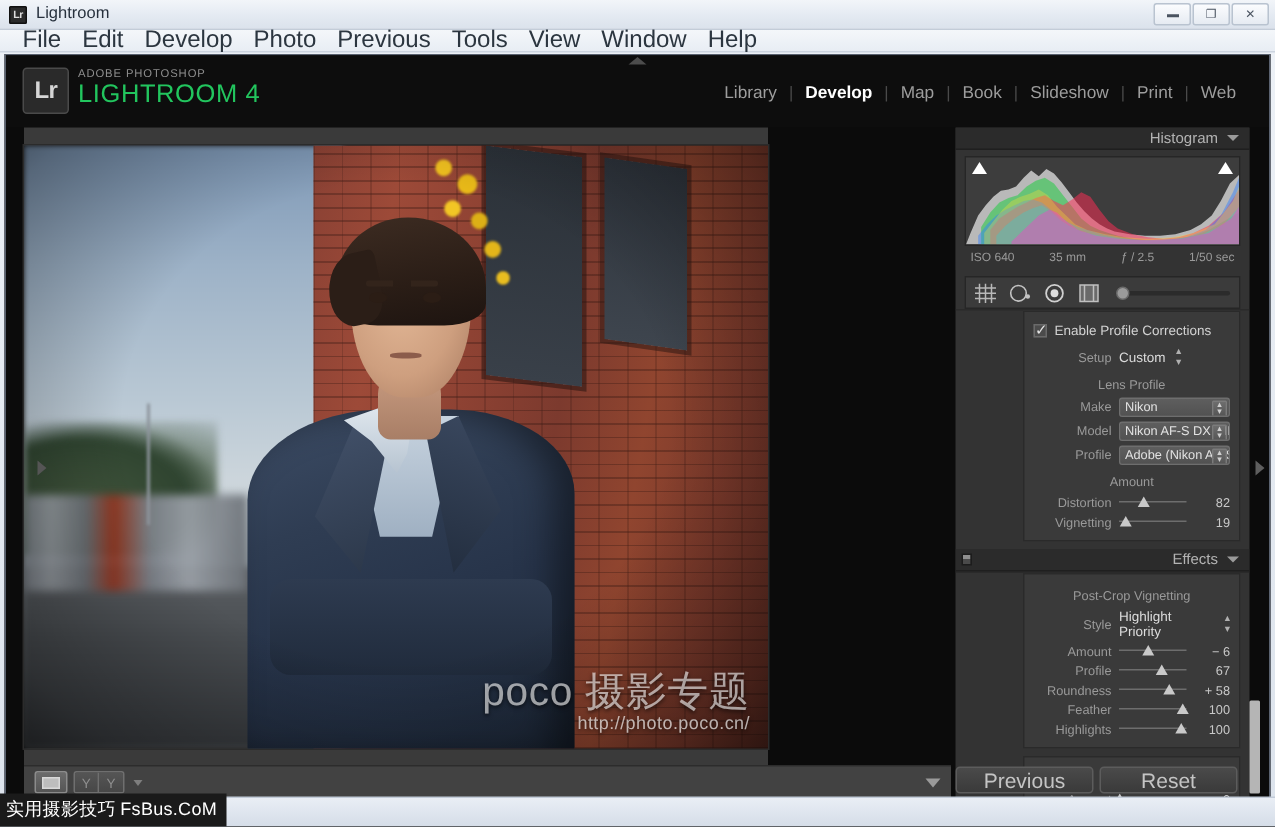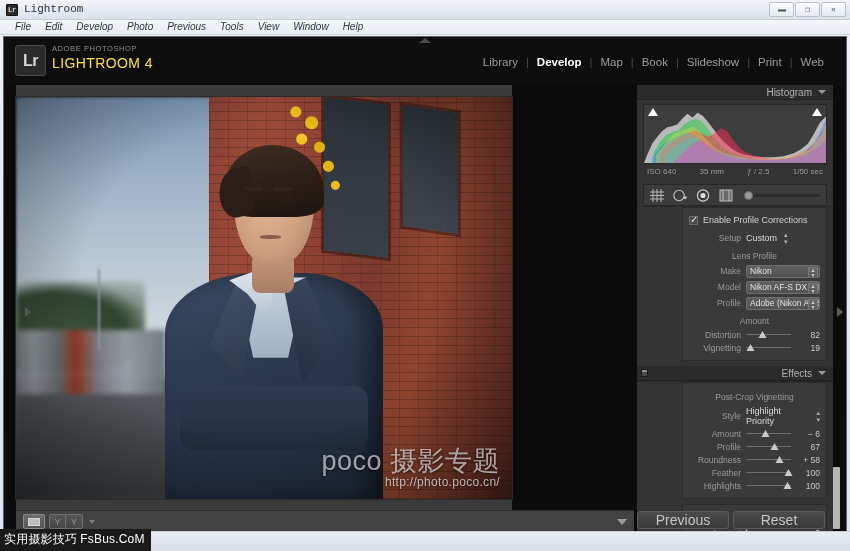--- a/index.html
+++ b/index.html
@@ -13,21 +13,20 @@
     position: relative;
     width: 850px; height: 551px;
     background: linear-gradient(#eef2f7, #dce3ec);
   }
 
   
   .win-titlebar {
     position: absolute; left: 0; top: 0; width: 850px; height: 20px;
     background: linear-gradient(#f2f5f9 0%, #e4eaf2 55%, #dbe2ec 100%);
     border-bottom: 1px solid #c3ccd8;
-    font-family: Liberation Mono, monospace;
   }
   .win-icon {
     position: absolute; left: 6px; top: 4px; width: 12px; height: 12px;
     background: #2b2b2b; border: 1px solid #111; border-radius: 1px;
     color: #ddd; font-size: 7px; font-weight: bold;
     line-height: 11px; text-align: center; letter-spacing: -0.3px;
   }
   .win-title {
     position: absolute; left: 24px; top: 3px;
     font-size: 11px; color: #27313d;
@@ -47,21 +46,21 @@
   .win-btn.min span { width: 8px; height: 3px; border-bottom: 2px solid #4a5360; }
 
   
   .menubar {
     position: absolute; left: 0; top: 20px; width: 850px; height: 15px;
     background: linear-gradient(#f4f7fa, #e8edf4);
     border-bottom: 1px solid #ccd4df;
     display: flex; align-items: center; padding-left: 8px;
   }
   .menu-item {
-    font-size: 10px; color: #2c3640; padding: 0 7px; line-height: 14px; font-style: italic;
+    font-size: 16px; color: #2c3640; padding: 0 7px; line-height: 14px;
   }
 
   
   .lr-shell {
     position: absolute; left: 3px; top: 36px;
     width: 844px; height: 504px;
     background: #000;
     border: 1px solid #5a6270;
   }
   .lr-inner {
@@ -80,21 +79,21 @@
     background: #2a2a2a; border: 1px solid #4a4a4a; border-radius: 3px;
     color: #d6d6d6; font-size: 16px; font-weight: bold;
     text-align: center; line-height: 29px; letter-spacing: -0.5px;
   }
   .lr-wordmark { position: absolute; left: 48px; top: 7px; }
   .lr-wordmark .sm {
     font-size: 7.5px; color: #8e8e8e; letter-spacing: 0.6px;
     display: block; line-height: 10px;
   }
   .lr-wordmark .lg {
-    font-size: 14px; color: #fde047; letter-spacing: 0.4px;
+    font-size: 17px; color: #22c55e; letter-spacing: 0.4px;
     display: block; line-height: 18px;
   }
   .lr-modules {
     position: absolute; right: 14px; top: 18px;
     display: flex; align-items: center; gap: 0;
   }
   .lr-module {
     font-size: 11.5px; color: #9d9d9d; padding: 0 8px; line-height: 14px;
   }
   .lr-module.active { color: #ffffff; font-weight: bold; }

